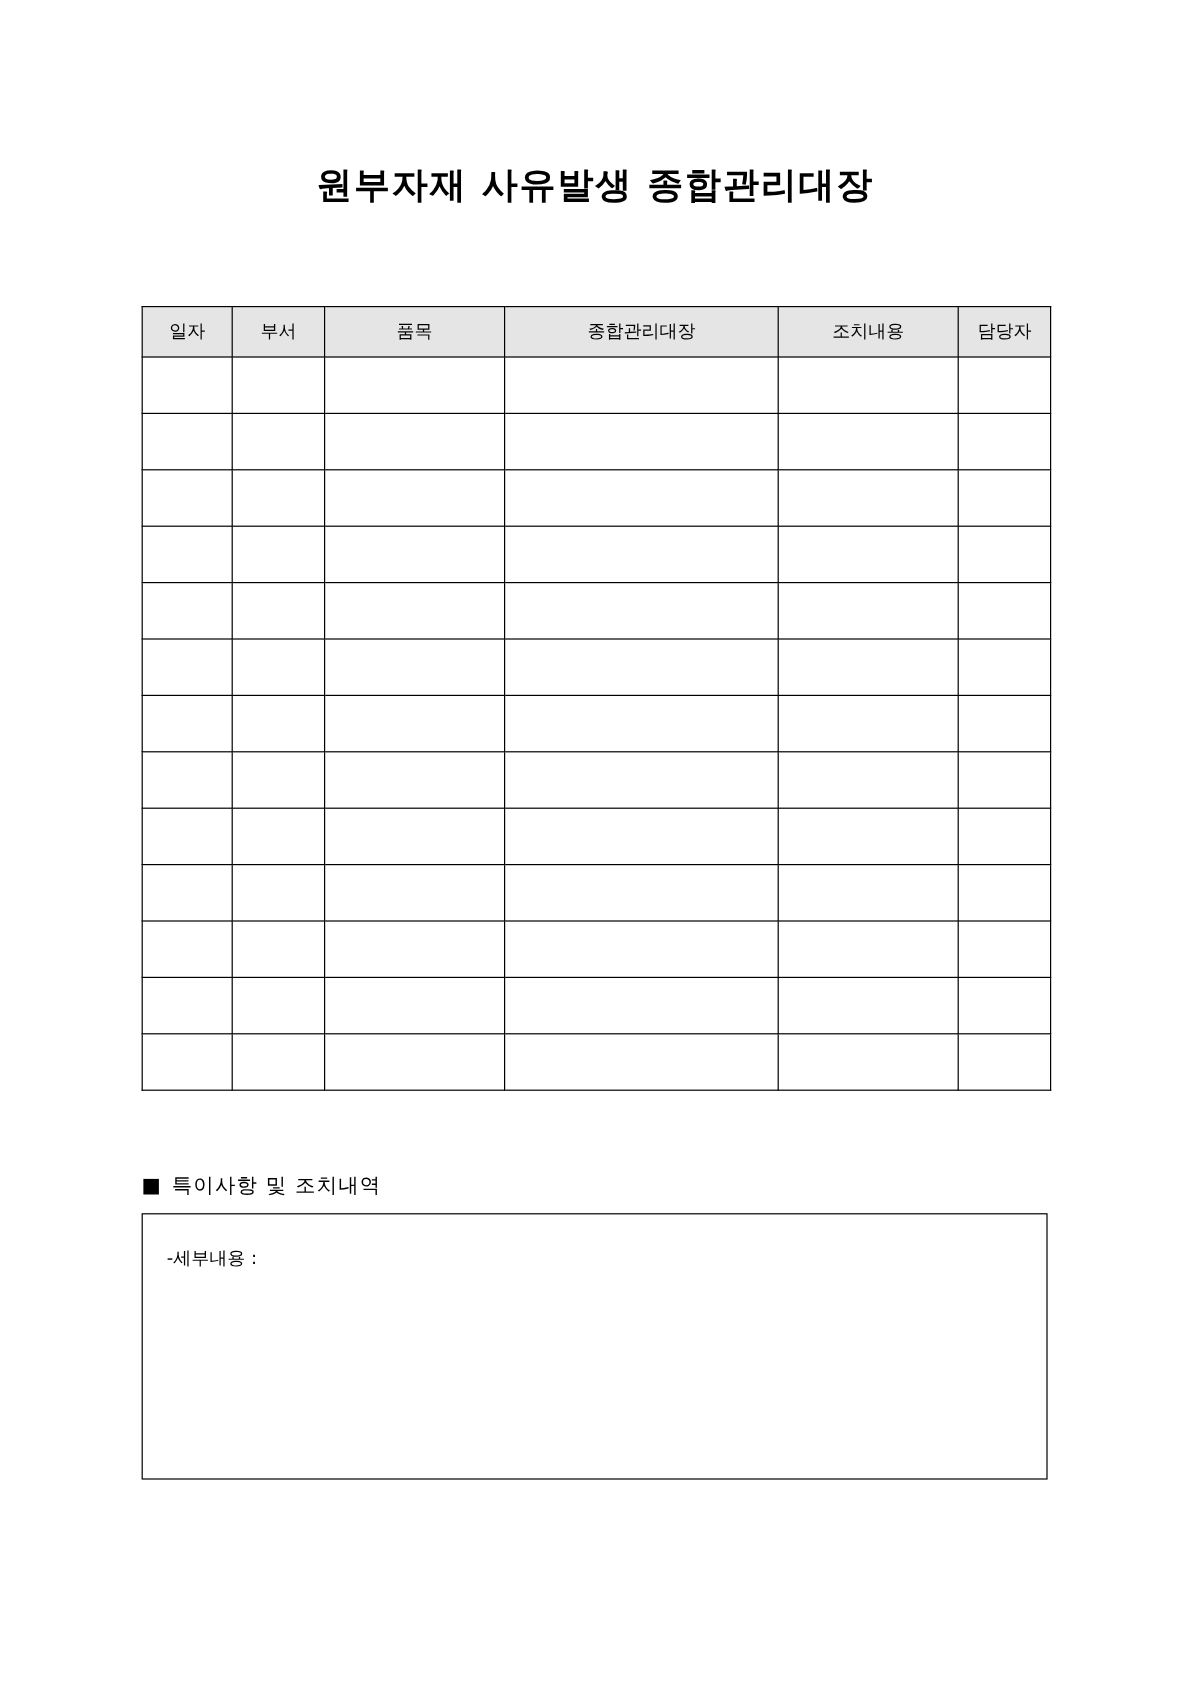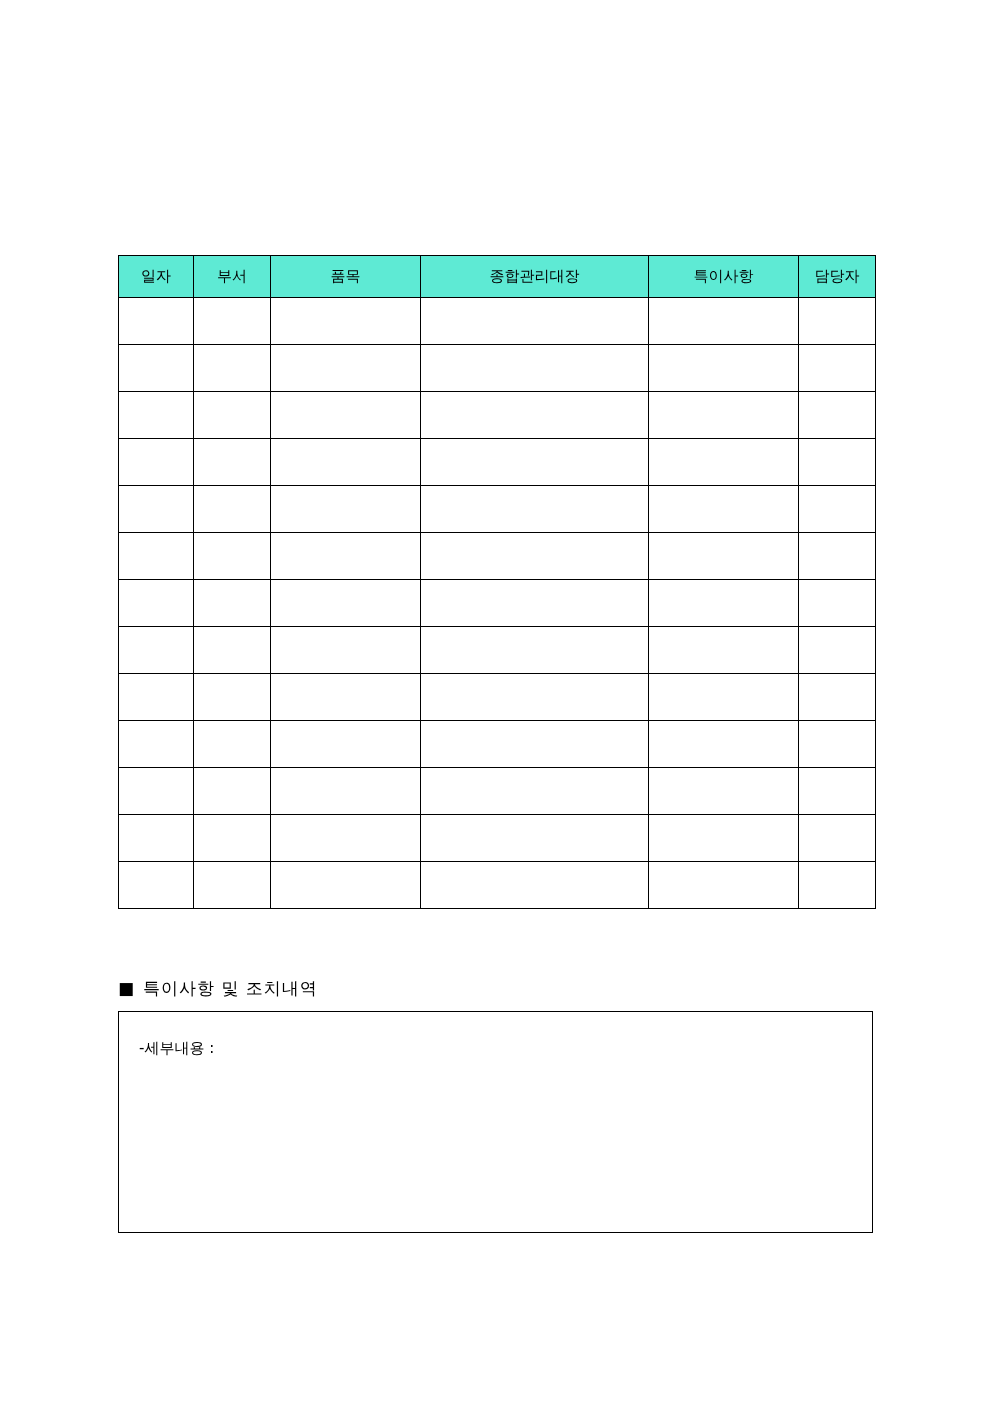--- a/index.html
+++ b/index.html
@@ -50,21 +50,21 @@
   .ledger-table th,
   .ledger-table td {
     border: 1px solid #000000;
     padding: 0;
     font-weight: normal;
     font-size: 15px;
     text-align: center;
     vertical-align: middle;
   }
   .ledger-table thead th {
-    background: #5eead4;
+    background: #e5e5e5;
     height: 41px;
     line-height: 41px;
   }
   .ledger-table tbody td {
     height: 46px;
     background: #ffffff;
   }
 
   .col-date    { width: 75px; }
   .col-dept    { width: 77px; }
@@ -107,37 +107,38 @@
     line-height: 20px;
     white-space: nowrap;
     text-align: center;
   }
 </style>
 </head>
 <body>
 
 <div class="page">
 
+  <div class="doc-title">원부자재 사유발생 종합관리대장</div>
 
   <table class="ledger-table">
     <colgroup>
       <col class="col-date">
       <col class="col-dept">
       <col class="col-item">
       <col class="col-reason">
       <col class="col-action">
       <col class="col-person">
     </colgroup>
     <thead>
       <tr>
         <th>일자</th>
         <th>부서</th>
         <th>품목</th>
         <th>종합관리대장</th>
-        <th>특이사항</th>
+        <th>조치내용</th>
         <th>담당자</th>
       </tr>
     </thead>
     <tbody id="ledger-body">
         <tr>
           <td></td>
           <td></td>
           <td></td>
           <td></td>
           <td></td>

